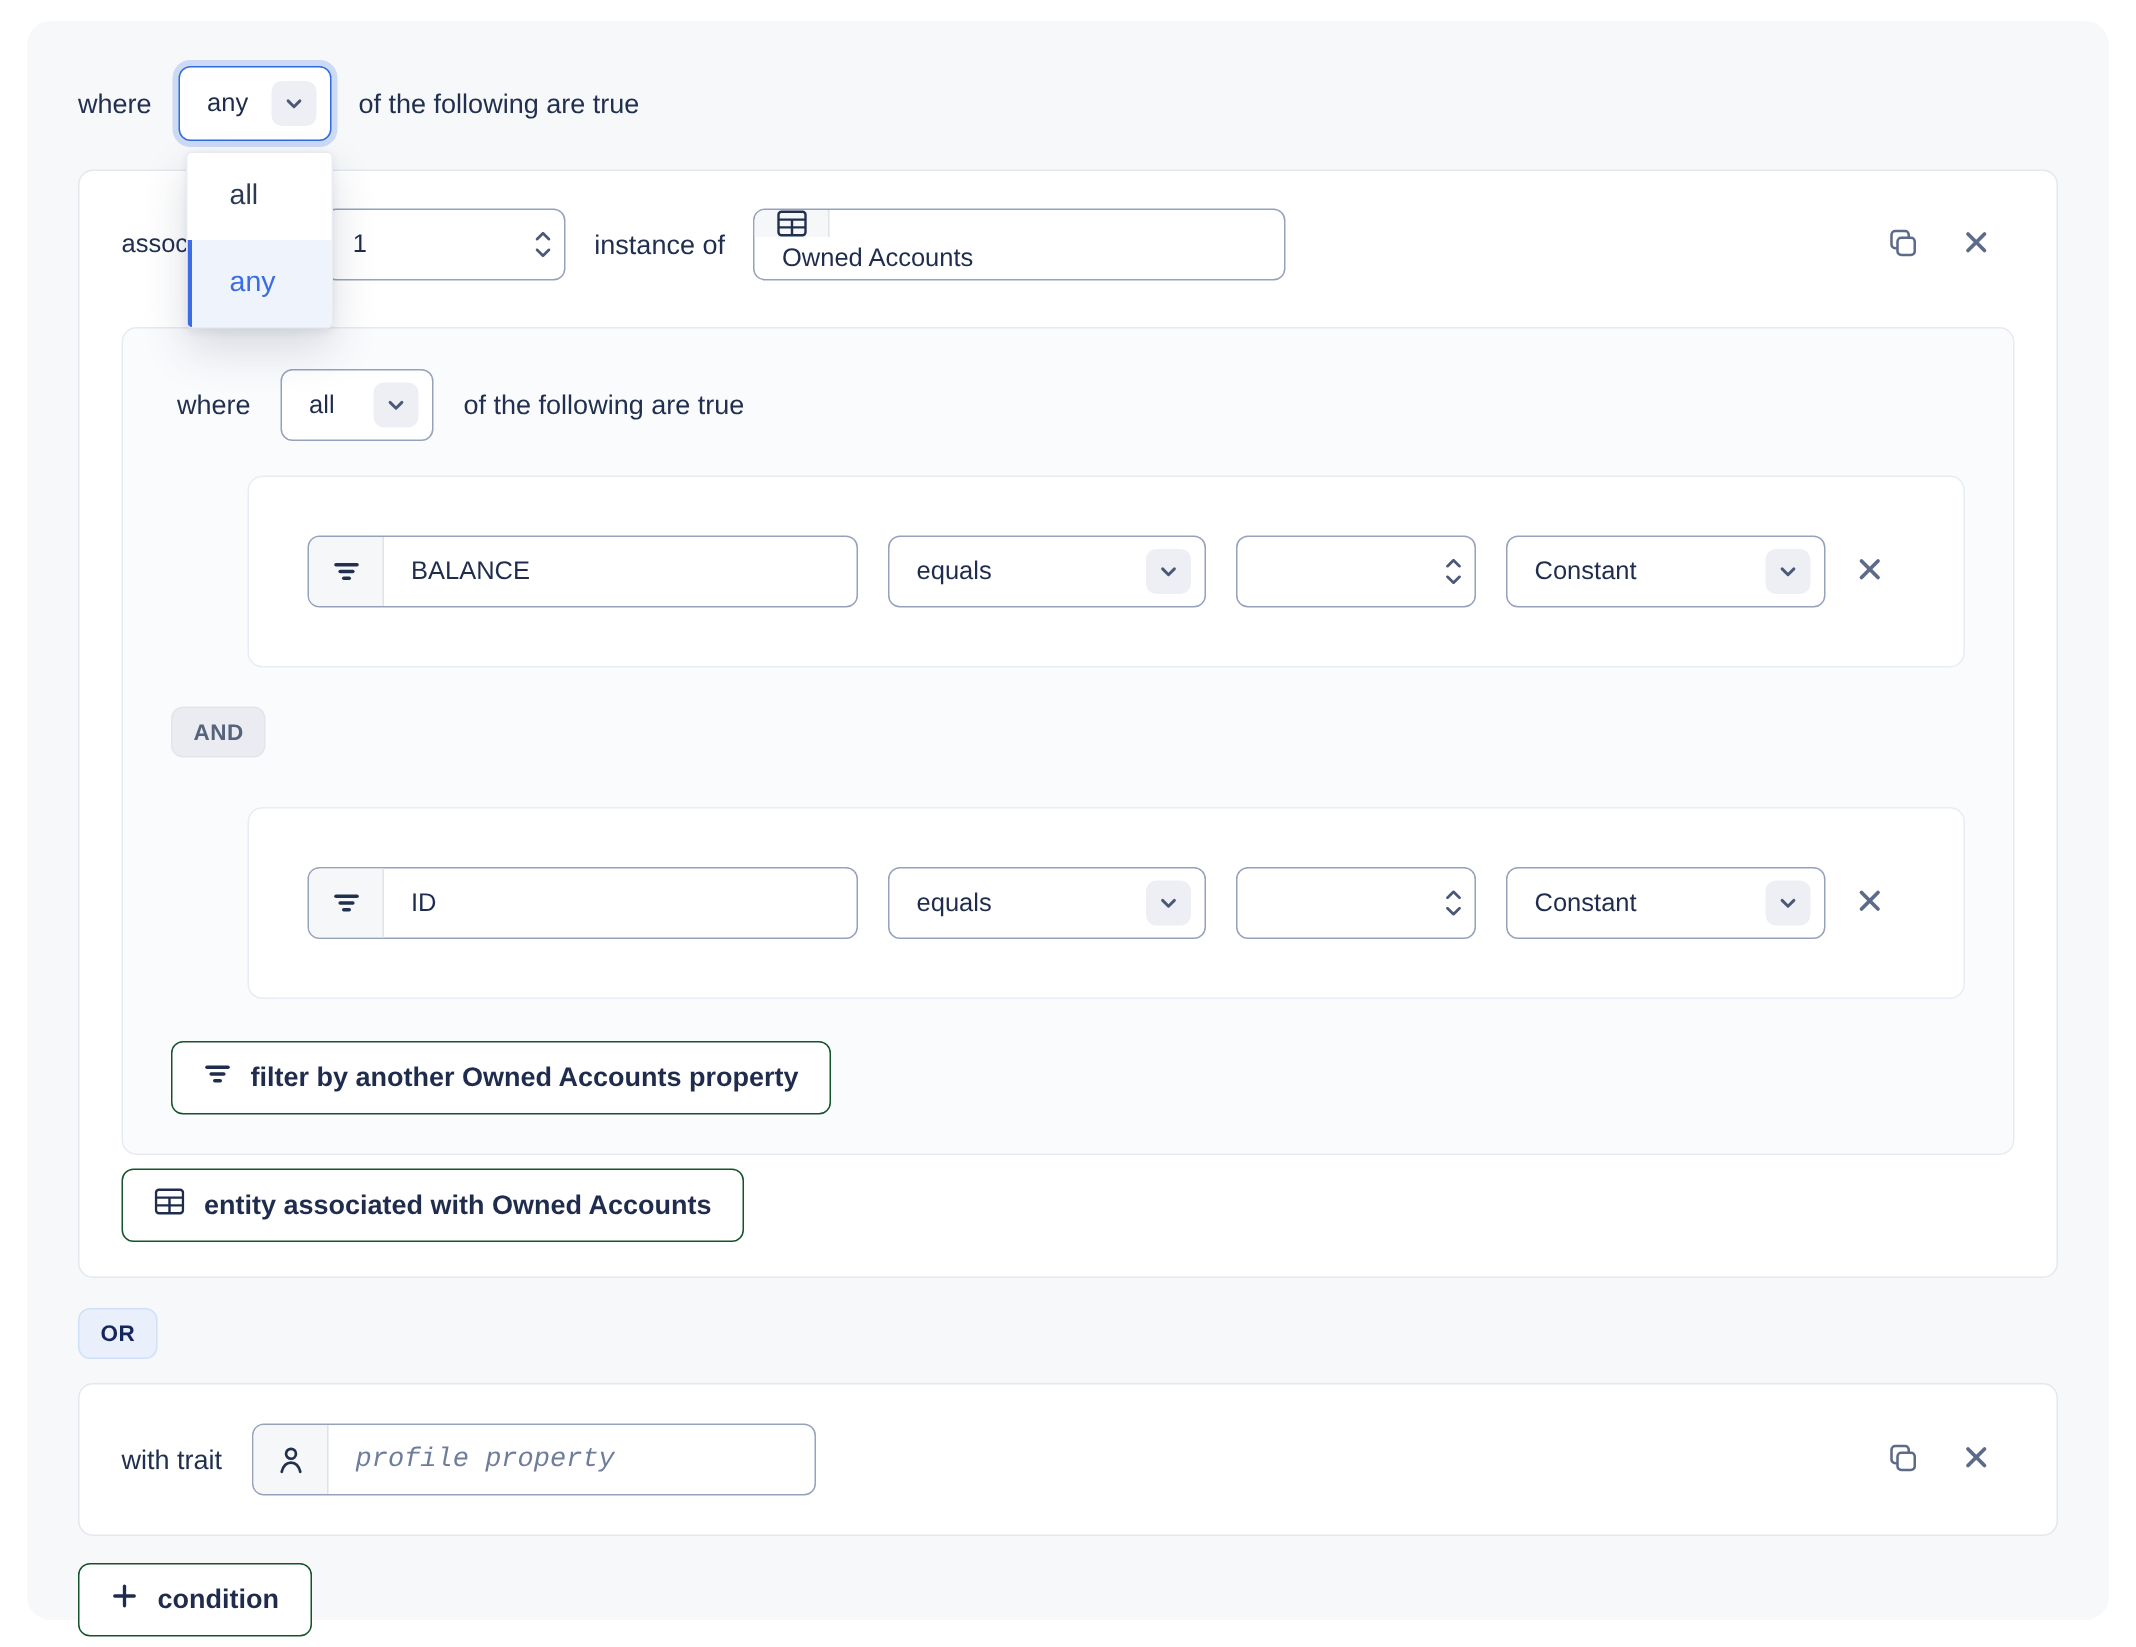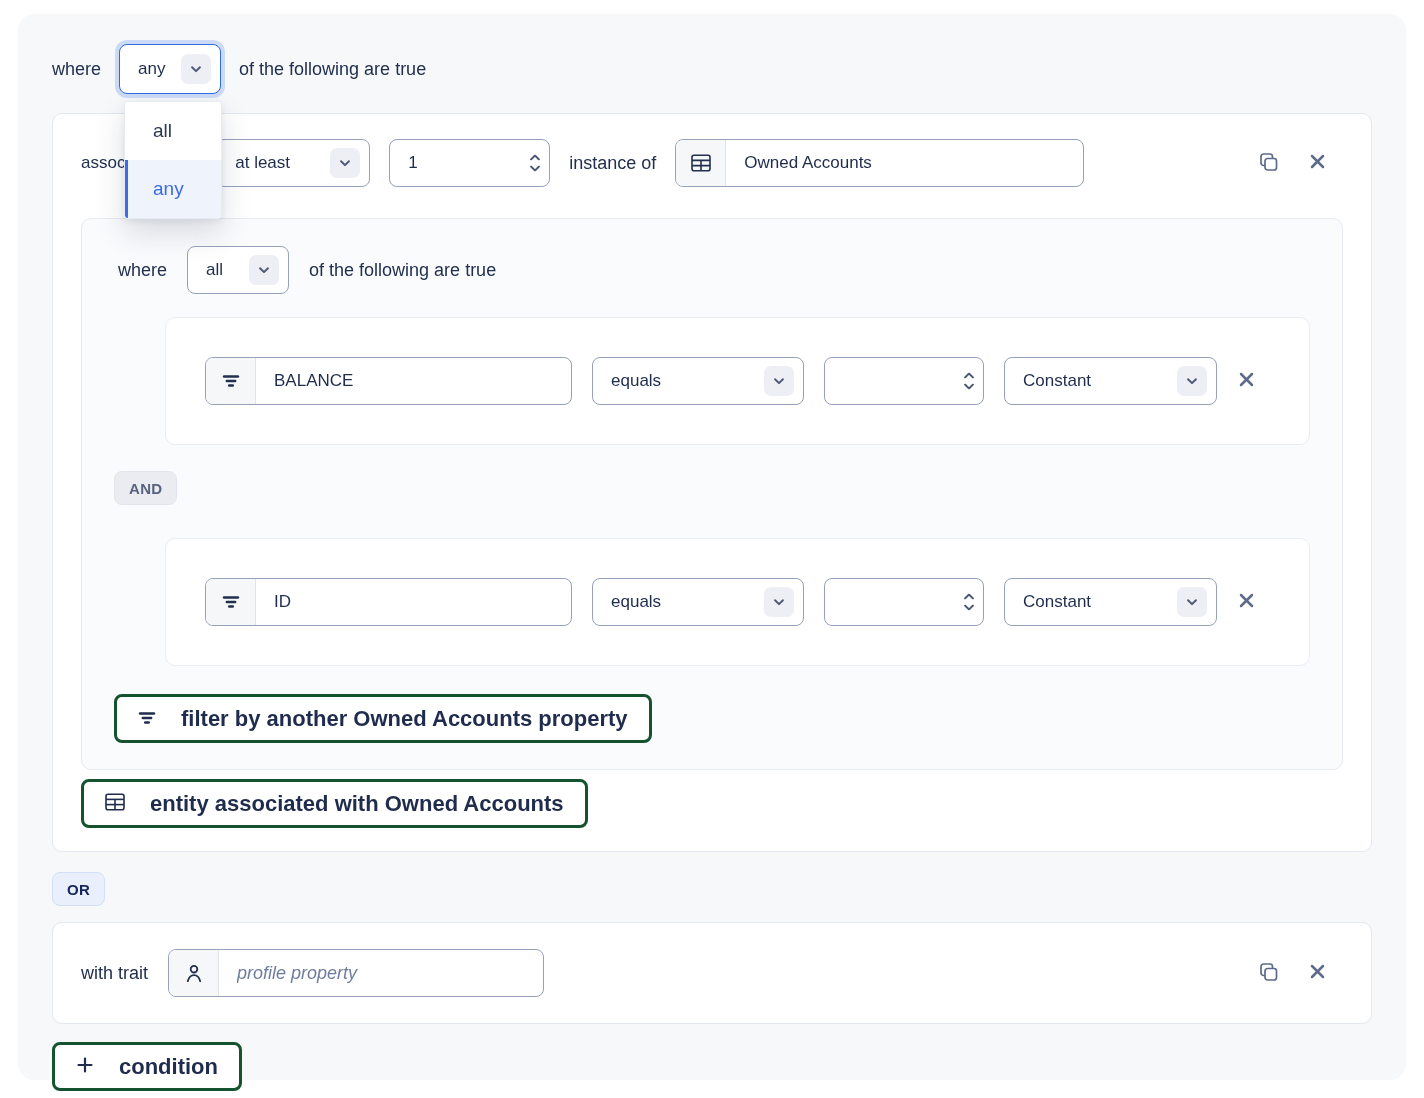--- a/index.html
+++ b/index.html
@@ -48,28 +48,28 @@
   .cond-field { width:375px; }
   .cond-op { width:216px; }
   .cond-val { width:160px; }
   .cond-type { width:217px; }
   .cond-card .icon-btn { margin-left:auto; margin-right:14px; }
 
   .badge { display:inline-flex; align-items:center; height:34px; padding:0 14px; border-radius:8px; font-size:15px; font-weight:bold; letter-spacing:0.3px; }
   .and-badge { background:#eaecf1; border:1px solid #e2e5eb; color:#57637d; margin:26px 0 33px 0;text-align:center; }
   .or-badge  { background:#e9f0fc; border:1px solid #cfe0f8; color:#14265c; margin-top:20px; }
 
-  .action-btn { display:inline-flex; align-items:center; gap:25px; height:49px; padding:0 21px; background:#fff; border:3px solid #14532d; border-radius:8px; font-size:22px; font-weight:bold; color:#1f2c4d; cursor:pointer; font-family:inherit; }
+  .action-btn { display:inline-flex; align-items:center; gap:13px; height:49px; padding:0 21px; background:#fff; border:1px solid #14532d; border-radius:8px; font-size:18px; font-weight:bold; color:#1f2c4d; cursor:pointer; font-family:inherit; }
   .filter-btn { margin-top:28px; }
   .entity-btn { margin-top:9px; }
   .add-btn { margin-top:18px; }
 
   .card2 { margin-top:16px; padding:26px 28px; display:flex; align-items:center;justify-content:flex-end; }
   .trait-field { width:376px; margin-left:20px; cursor:text; }
-  .trait-field input { border:none; outline:none; background:transparent; width:100%; padding:0 18px; font-size:18px; color:#14532d; font-family:Liberation Sans, sans-serif; }
+  .trait-field input { border:none; outline:none; background:transparent; width:100%; padding:0 18px; font-size:18px; color:#14532d; font-family:Liberation Mono, monospace; }
   .trait-field input::placeholder { font-style:italic; color:#6f7d9c; opacity:1; }
 
   .block { display:block; }
 </style>
 </head>
 <body>
 
 <div class="panel">
 
   <div class="top-row">
@@ -88,44 +88,36 @@
         <div class="menu-item selected">any</div>
       </div>
     </div>
     <span class="txt top-suffix">of the following are true</span>
   </div>
 
   <div class="card card1">
     <div class="assoc-row">
       <span class="txt" style="font-size:17px;">associated with</span>
 
-      <div class="select" style="min-width:154px;">
-        <span>at least</span>
-        <span class="chev-box">
-          <svg width="14" height="14" viewBox="0 0 16 16">
-              <path d="M3.5 6l4.5 4.5L12.5 6" fill="none" stroke="currentColor" stroke-width="2.2" stroke-linecap="round" stroke-linejoin="round"></path>
-            </svg>
-        </span>
-      </div>
 
       <div class="numbox">
         <input type="text" value="1" style="">
         <span class="stepper">
           <button class="step-btn"><svg width="10" height="6" viewBox="0 0 10 6">
                 <path d="M1 5l4-4 4 4" fill="none" stroke="currentColor" stroke-width="1.8" stroke-linecap="round" stroke-linejoin="round"></path>
               </svg></button>
           <button class="step-btn"><svg width="10" height="6" viewBox="0 0 10 6">
                 <path d="M1 1l4 4 4-4" fill="none" stroke="currentColor" stroke-width="1.8" stroke-linecap="round" stroke-linejoin="round"></path>
               </svg></button>
         </span>
       </div>
 
       <span class="txt">instance of</span>
 
-      <div class="field" style="width:409px;">
+      <div class="field" style="width:355px;flex-direction:column;">
         <span class="icon-cell">
           <svg width="20" height="18" viewBox="0 0 20 18" fill="none" stroke="currentColor" stroke-width="1.6">
               <rect x="1" y="1.2" width="18" height="15.6" rx="2"></rect>
               <line x1="1" y1="6.4" x2="19" y2="6.4"></line>
               <line x1="10" y1="6.4" x2="10" y2="16.8"></line>
               <line x1="1" y1="11.6" x2="19" y2="11.6"></line>
             </svg>
         </span>
         <span class="label-cell">Owned Accounts</span>
       </div>

